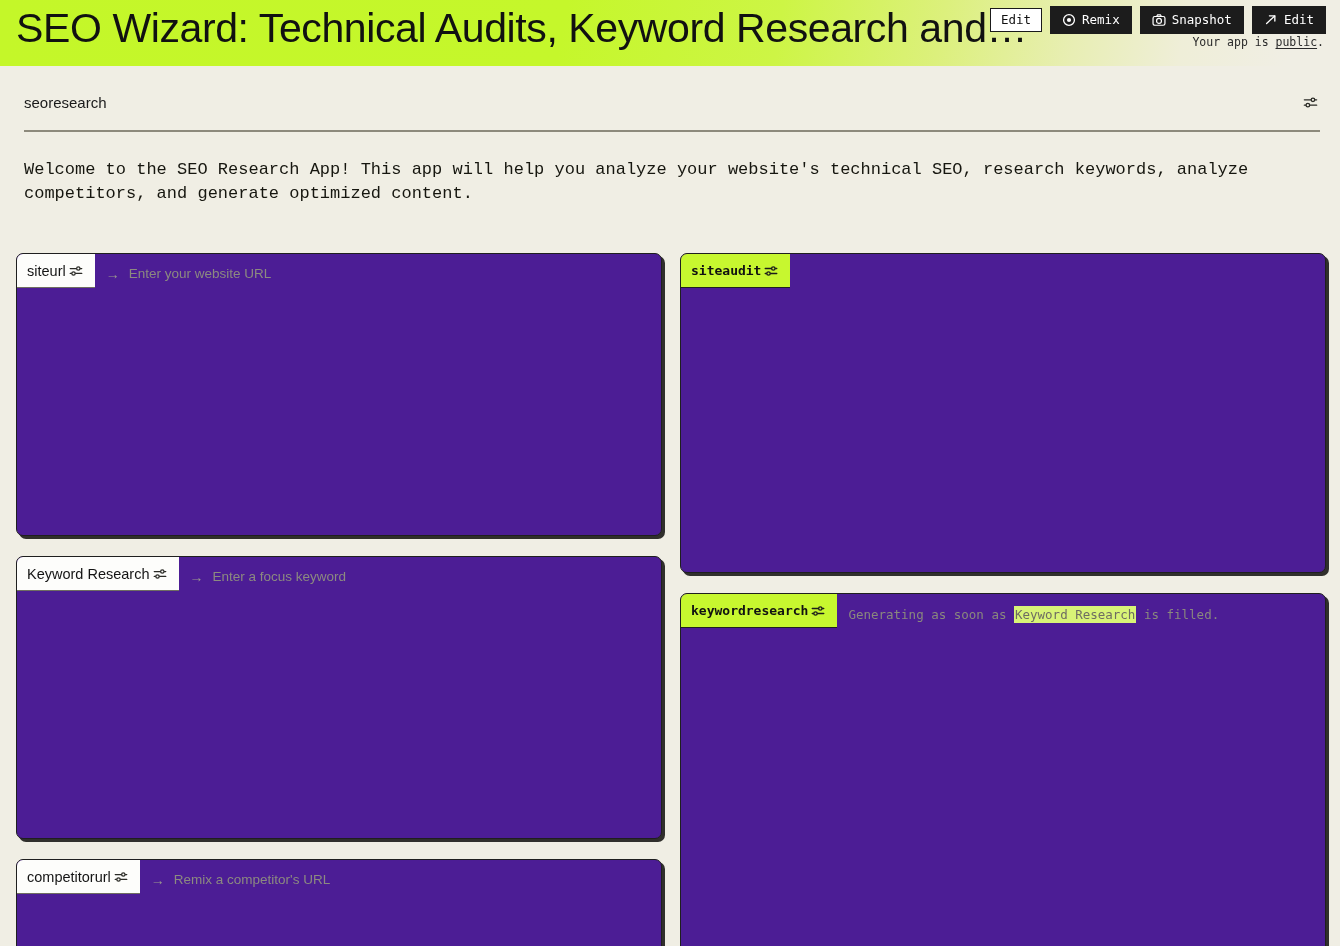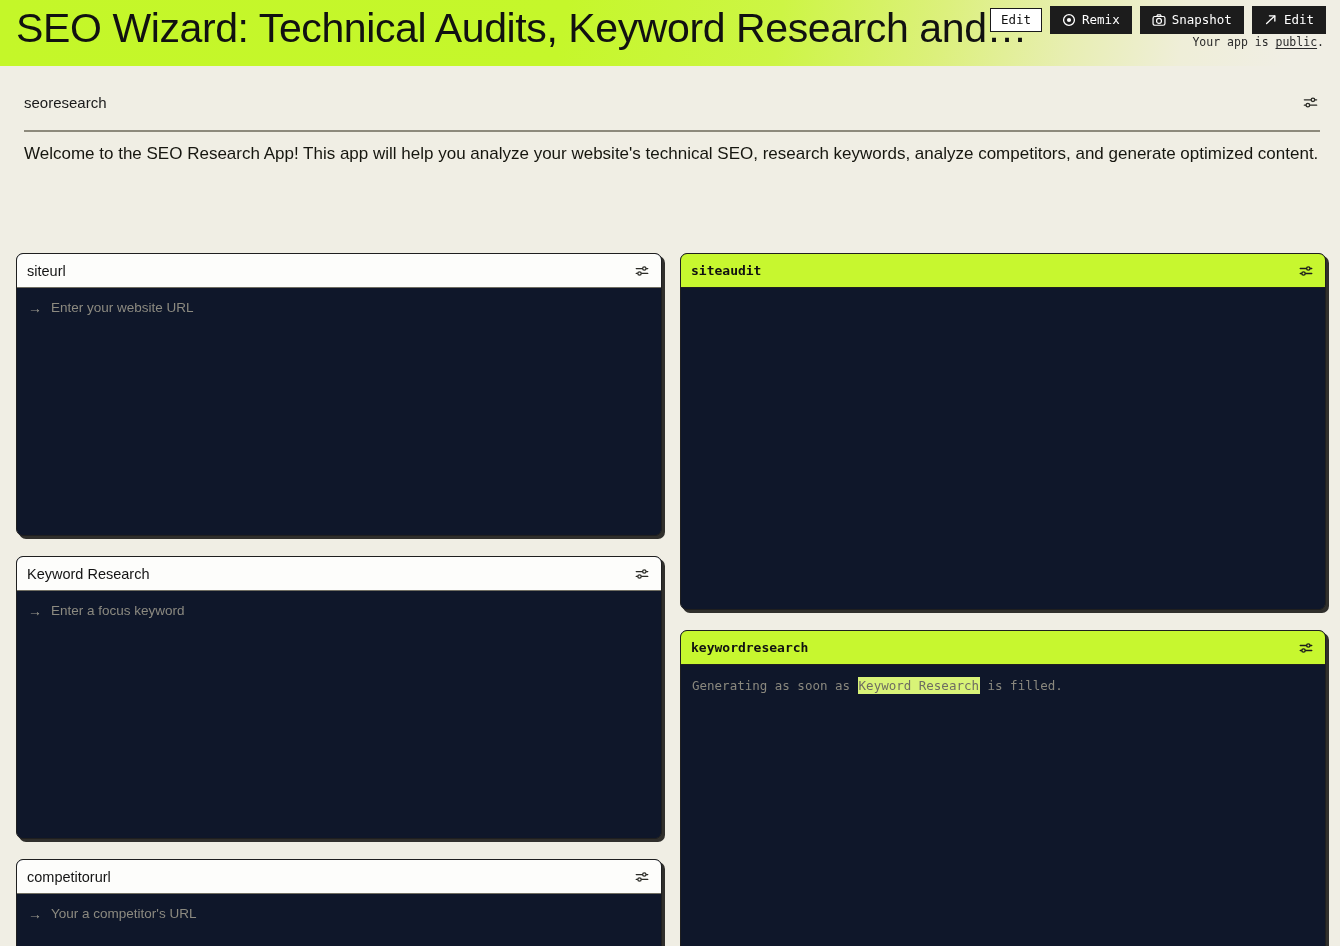--- a/index.html
+++ b/index.html
@@ -106,47 +106,48 @@
     display: flex;
     align-items: center;
     justify-content: space-between;
   }
   .section-title {
     font-size: 15px;
     color: #1a1a1a;
   }
 
   .welcome {
-    margin-top: 10px;
+    margin-top: 26px;
     font-size: 17px;
     line-height: 24px;
     color: #16160f;
+    font-family: Liberation Mono, monospace;
   }
 
   
   .grid {
     position: absolute;
     left: 16px;
     top: 253px;
     width: 1310px;
     display: flex;
     gap: 18px;
   }
   .col { display: flex; flex-direction: column; gap: 20px; }
   .col-left { width: 646px; }
   .col-right { width: 646px; }
 
   .card {
-    background: #0f172a;
+    background: #4c1d95;
     border: 1.6px solid #1f1f1f;
     border-radius: 7px;
     box-shadow: 3px 3px 0 rgba(20,20,18,0.88);
     overflow: hidden;
     display: flex;
-    flex-direction: column;
+    flex-direction: row;
   }
 
   .card-head {
     height: 34px;
     display: flex;
     align-items: center;
     justify-content: space-between;
     padding: 0 9px 0 10px;
   }
   .card-head-plain {
@@ -194,21 +195,21 @@
   .gen-text mark {
     background: #d8f377;
     color: #6e6c62;
     padding: 1px 1px;
   }
 
   
   .h-siteurl   { height: 283px; }
   .h-keyword   { height: 283px; }
   .h-competitor{ height: 100px; }
-  .h-siteaudit { height: 357px; }
+  .h-siteaudit { height: 320px; }
   .h-kwresearch{ height: 471px; }
 
   .icon-btn {
     display: inline-flex;
     align-items: center;
     justify-content: center;
     width: 20px;
     height: 20px;
     cursor: pointer;
   }
@@ -329,21 +330,21 @@
             <path d="M2.5 6.2 H15.5"></path>
               <circle cx="11.6" cy="6.2" r="1.9" fill="#fdfdfb"></circle>
             <path d="M2.5 11.8 H15.5"></path>
               <circle cx="6.2" cy="11.8" r="1.9" fill="#fdfdfb"></circle>
           </svg>
         </span>
       </div>
       <div class="card-body">
         <div class="placeholder">
           <span class="arrow-glyph">→</span>
-          <span>Your a competitor's URL</span>
+          <span>Remix a competitor's URL</span>
         </div>
       </div>
     </div>
 
   </div>
 
   <div class="col col-right">
 
     <div class="card h-siteaudit">
       <div class="card-head card-head-accent">

